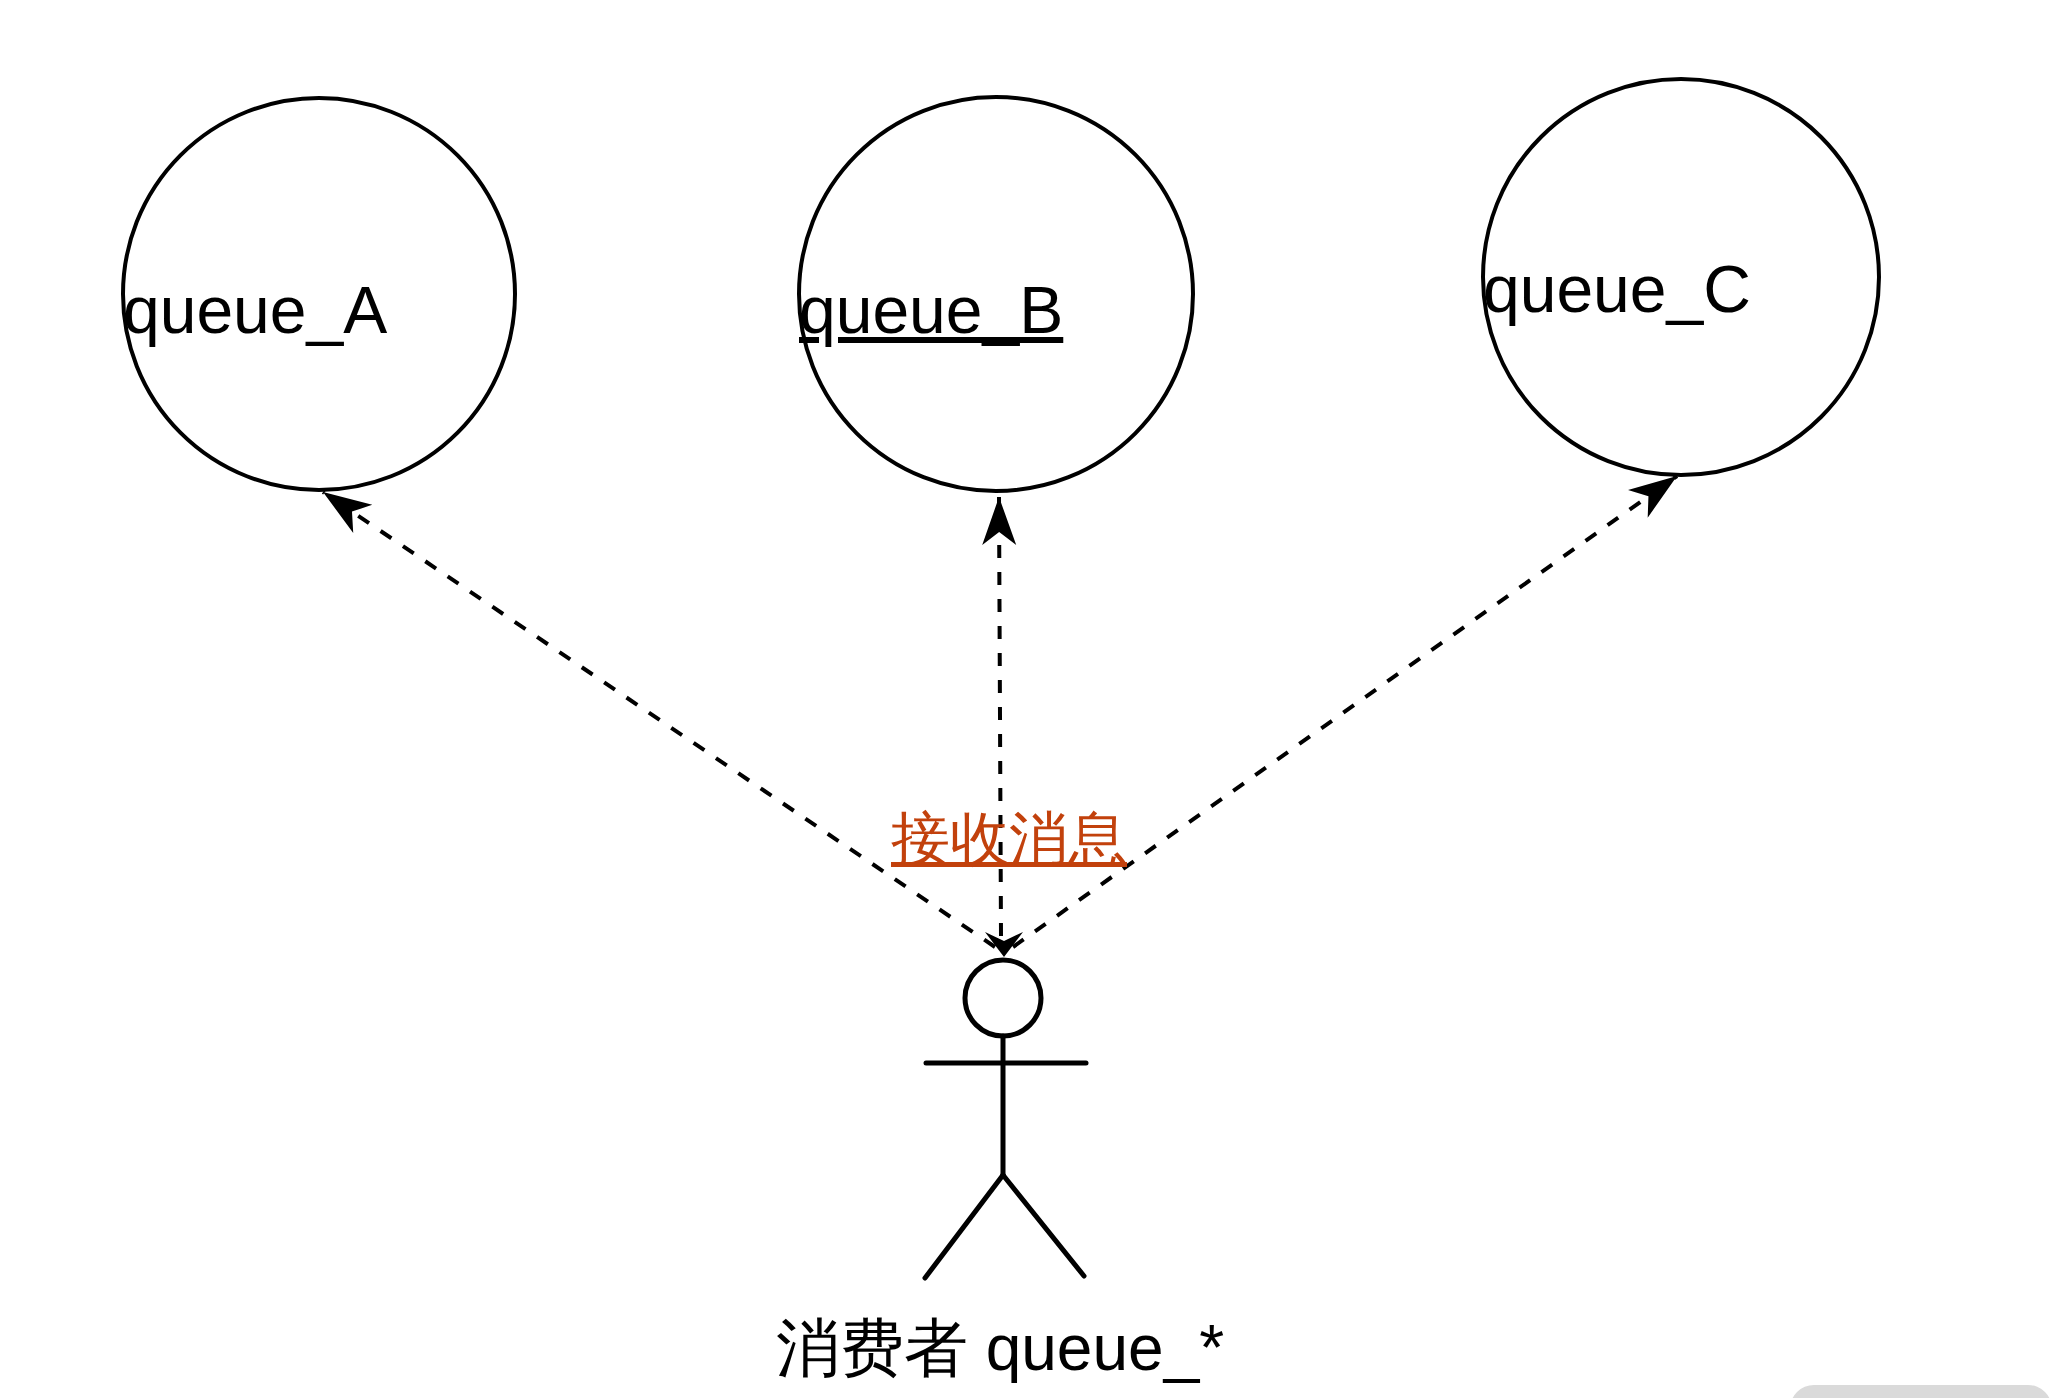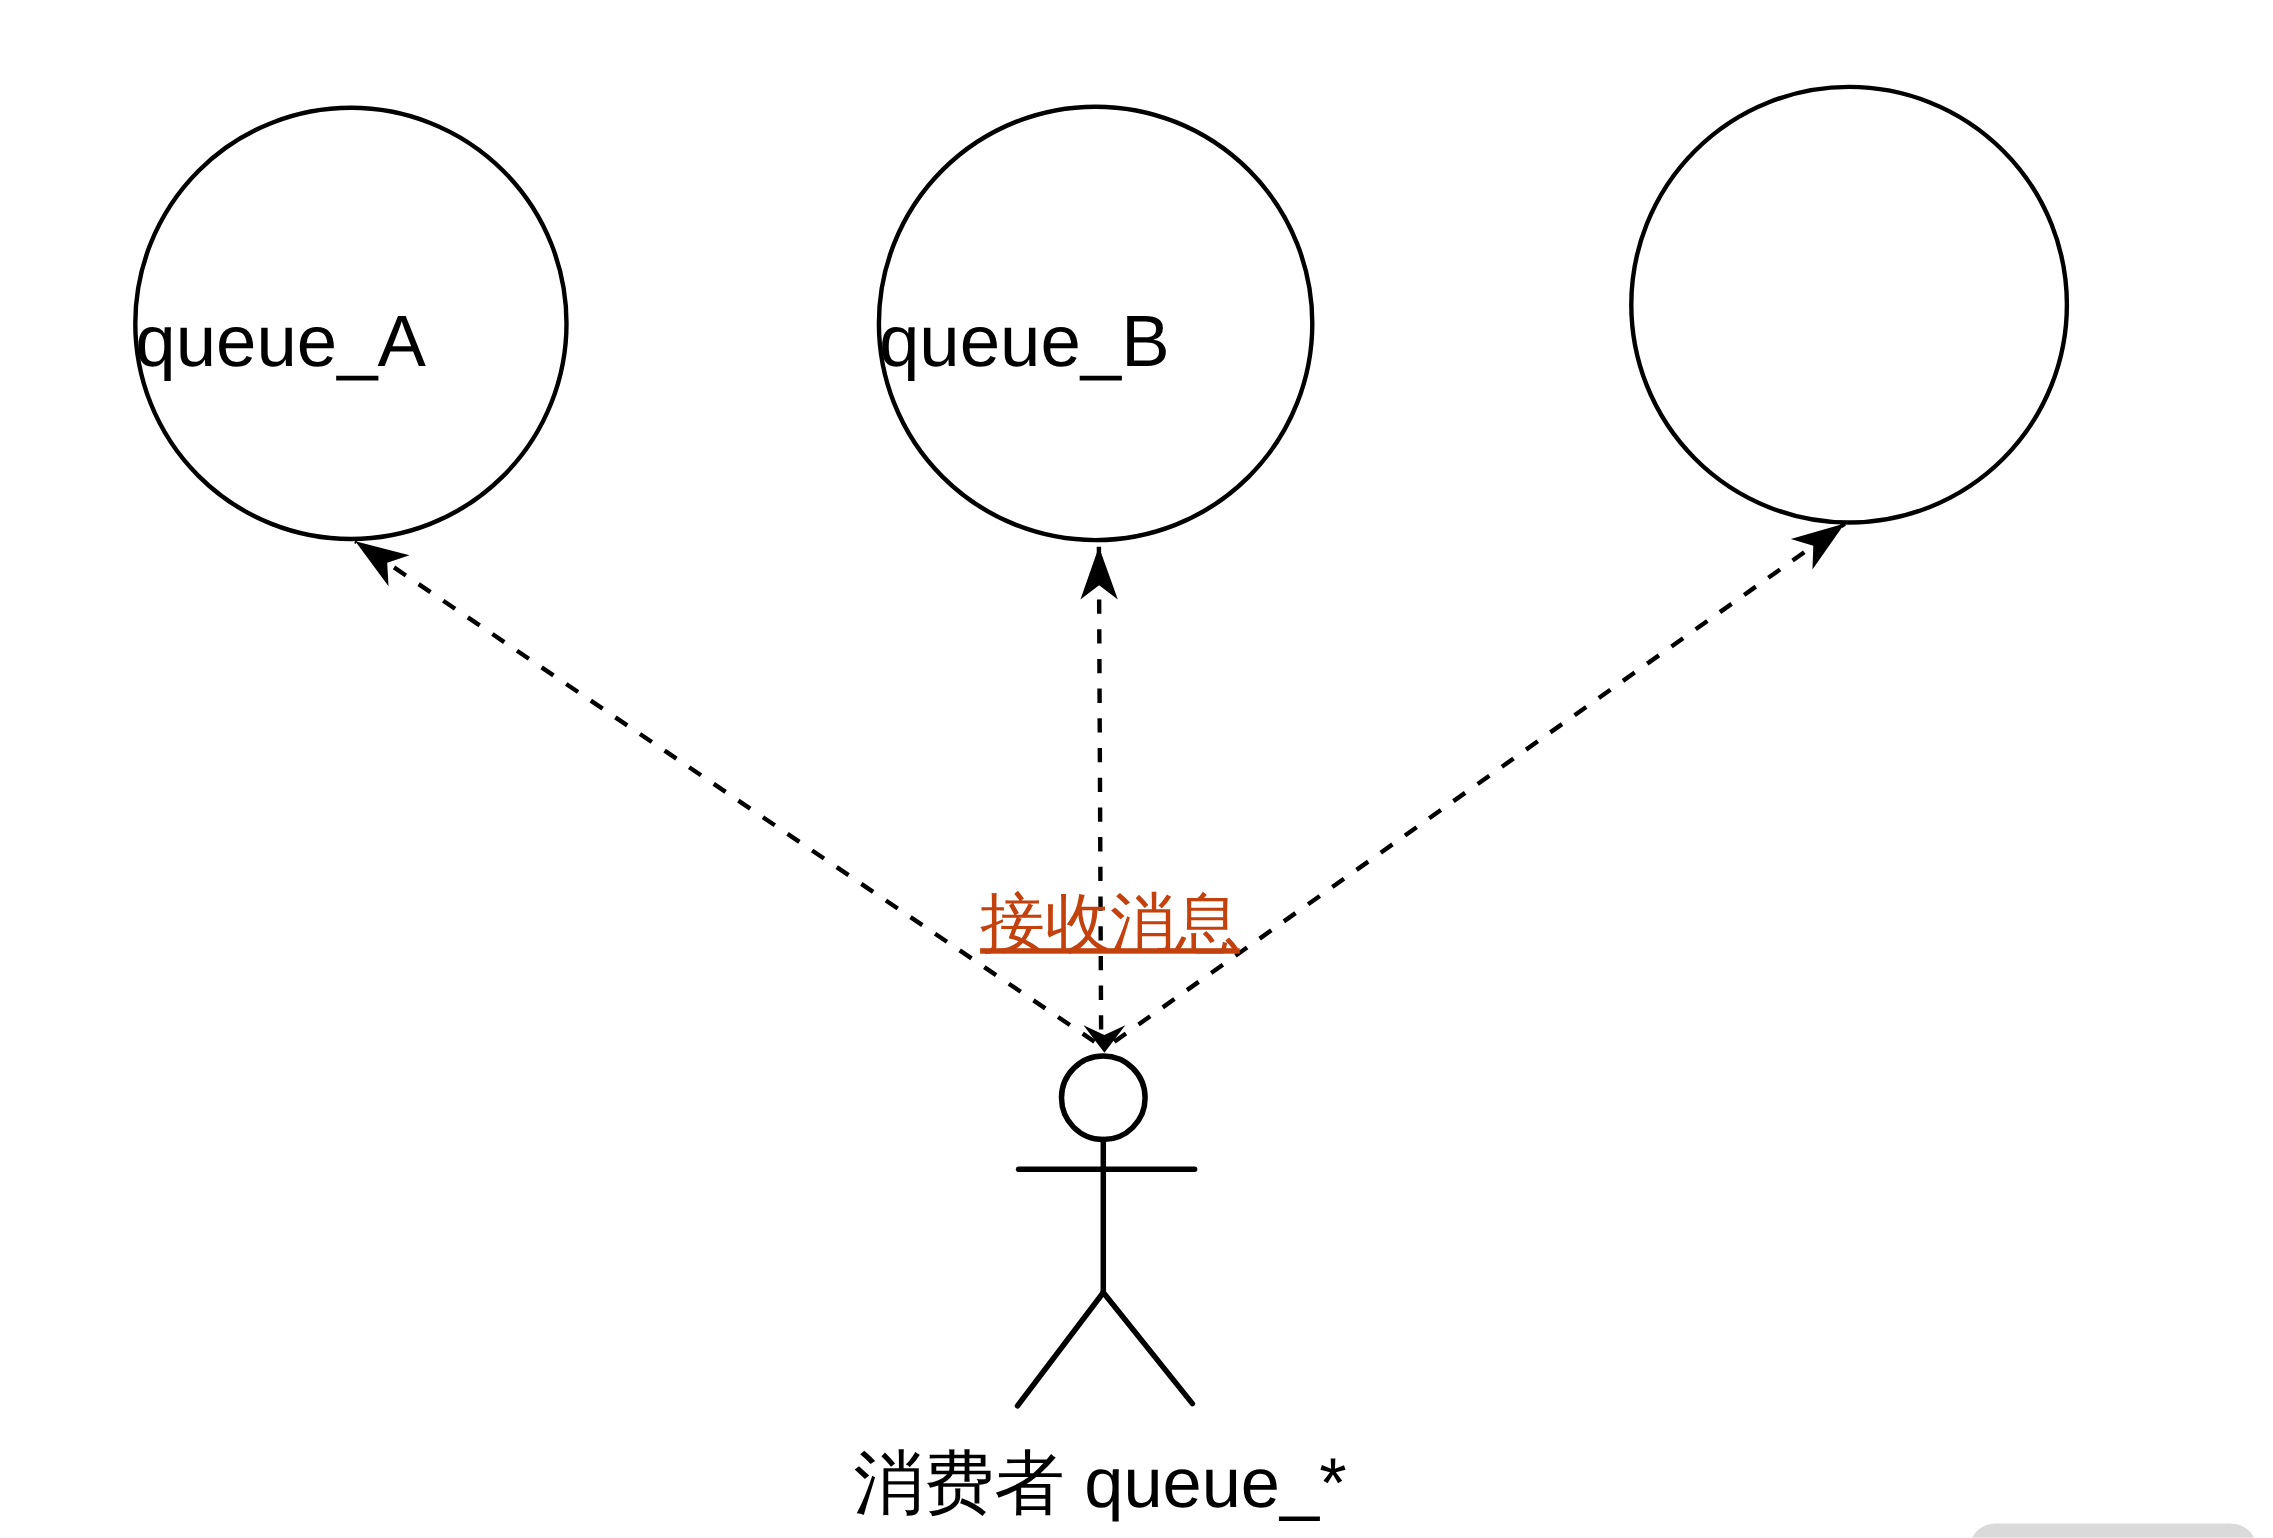--- a/index.html
+++ b/index.html
@@ -89,21 +89,24 @@
       <line x1="926" y1="1063" x2="1086" y2="1063"></line>
       <line x1="1003" y1="1175" x2="925" y2="1278"></line>
       <line x1="1003" y1="1175" x2="1084" y2="1276"></line>
     </g>
   </svg>
 
   <div class="node-label" style="left:123px; top:98px; width:392px; height:392px;">
     <span style="transform: translateY(16px);">queue_A</span>
   </div>
   <div class="node-label" style="left:799px; top:97px; width:394px; height:394px;">
-    <span style="transform: translateY(16px);">queue_B</span>
+    <span style="transform: translateY(16px); text-decoration: underline;">queue_B</span>
+  </div>
+  <div class="node-label" style="left:1483px; top:79px; width:396px; height:396px;">
+    <span style="transform: translateY(12px);">queue_C</span>
   </div>
 
   <div class="edge-label" style="left:809px; top:800px; width:400px; height:78px;">接收消息</div>
 
   <div class="actor-caption" style="left:750px; top:1308px; width:500px; height:80px;">消费者 queue_*</div>
 
   <div class="corner-widget"></div>
 
 </div>
 

